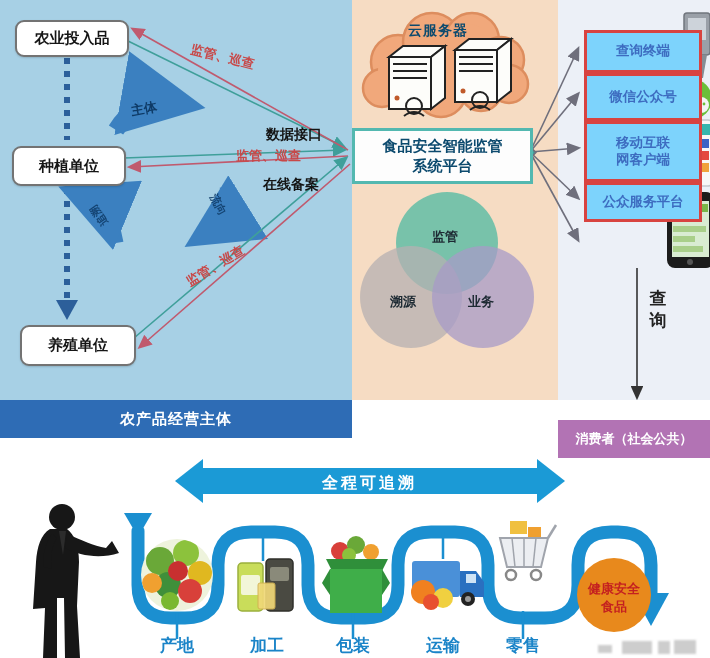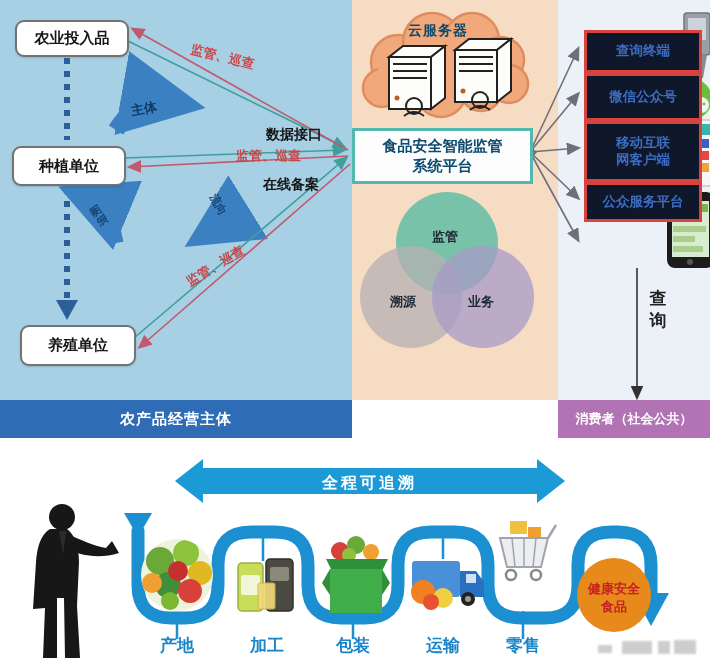--- a/index.html
+++ b/index.html
@@ -18,21 +18,21 @@
   .bar3{left:558px;width:152px;font-size:13px;letter-spacing:0;}
   
   .lbox{background:#fff;border:2px solid #737373;border-radius:9px;
         display:flex;align-items:center;justify-content:center;
         font-weight:bold;font-size:15px;color:#151515;box-shadow:0 1px 2px rgba(0,0,0,.15);}
   
   .platform{left:352px;top:128px;width:175px;height:50px;background:#fdfdfd;
         border:3px solid #53b8b0;display:flex;align-items:center;justify-content:center;
         text-align:center;font-weight:bold;font-size:15px;color:#0c4a6e;line-height:1.35;}
   
-  .rbox{left:584px;width:112px;background:#0f172a;border:3px solid #d84340;
+  .rbox{left:584px;width:112px;background:#7dd3fc;border:3px solid #d84340;
         display:flex;align-items:center;justify-content:center;text-align:center;
         color:#3d6cc0;font-weight:bold;font-size:13.5px;line-height:1.25;}
   
   .redlbl{color:#c84848;font-weight:bold;font-size:13px;white-space:nowrap;}
   .blklbl{color:#141414;font-weight:bold;font-size:14px;white-space:nowrap;}
   .cloud-label{color:#0c4a6e;font-weight:bold;font-size:14px;letter-spacing:1px;}
   .venn-lbl{font-weight:bold;font-size:13px;color:#1d2a33;}
   .curve-lbl{font-weight:bold;color:#0e3a66;white-space:nowrap;}
   .query-lbl{font-weight:bold;font-size:17px;color:#222;width:20px;line-height:1.3;
              word-break:break-all;text-align:center;}
@@ -251,21 +251,21 @@
   </div>
   <div class="abs rbox" style="top:182px;height:34px;">
     <span>公众服务平台</span>
   </div>
 
   <div class="abs query-lbl" style="left:648px;top:288px;">查询</div>
 
   <div class="abs bar bar1" style="background:#2e6cb5;">
     <span>农产品经营主体</span>
   </div>
-  <div class="abs bar bar3" style="background:#b273b4;">
+  <div class="abs bar bar3" style="background:#b273b4;margin-top:20px;">
     <span>消费者（社会公共）</span>
   </div>
 
   <svg class="abs" style="left:0;top:443px;" width="710" height="215" viewBox="0 0 710 215">
 
     <g fill="#1b9ad6">
       <polygon points="175,38 203,16 203,60"></polygon>
       <rect x="203" y="25" width="335" height="26"></rect>
       <polygon points="565,38 537,16 537,60"></polygon>
     </g>

